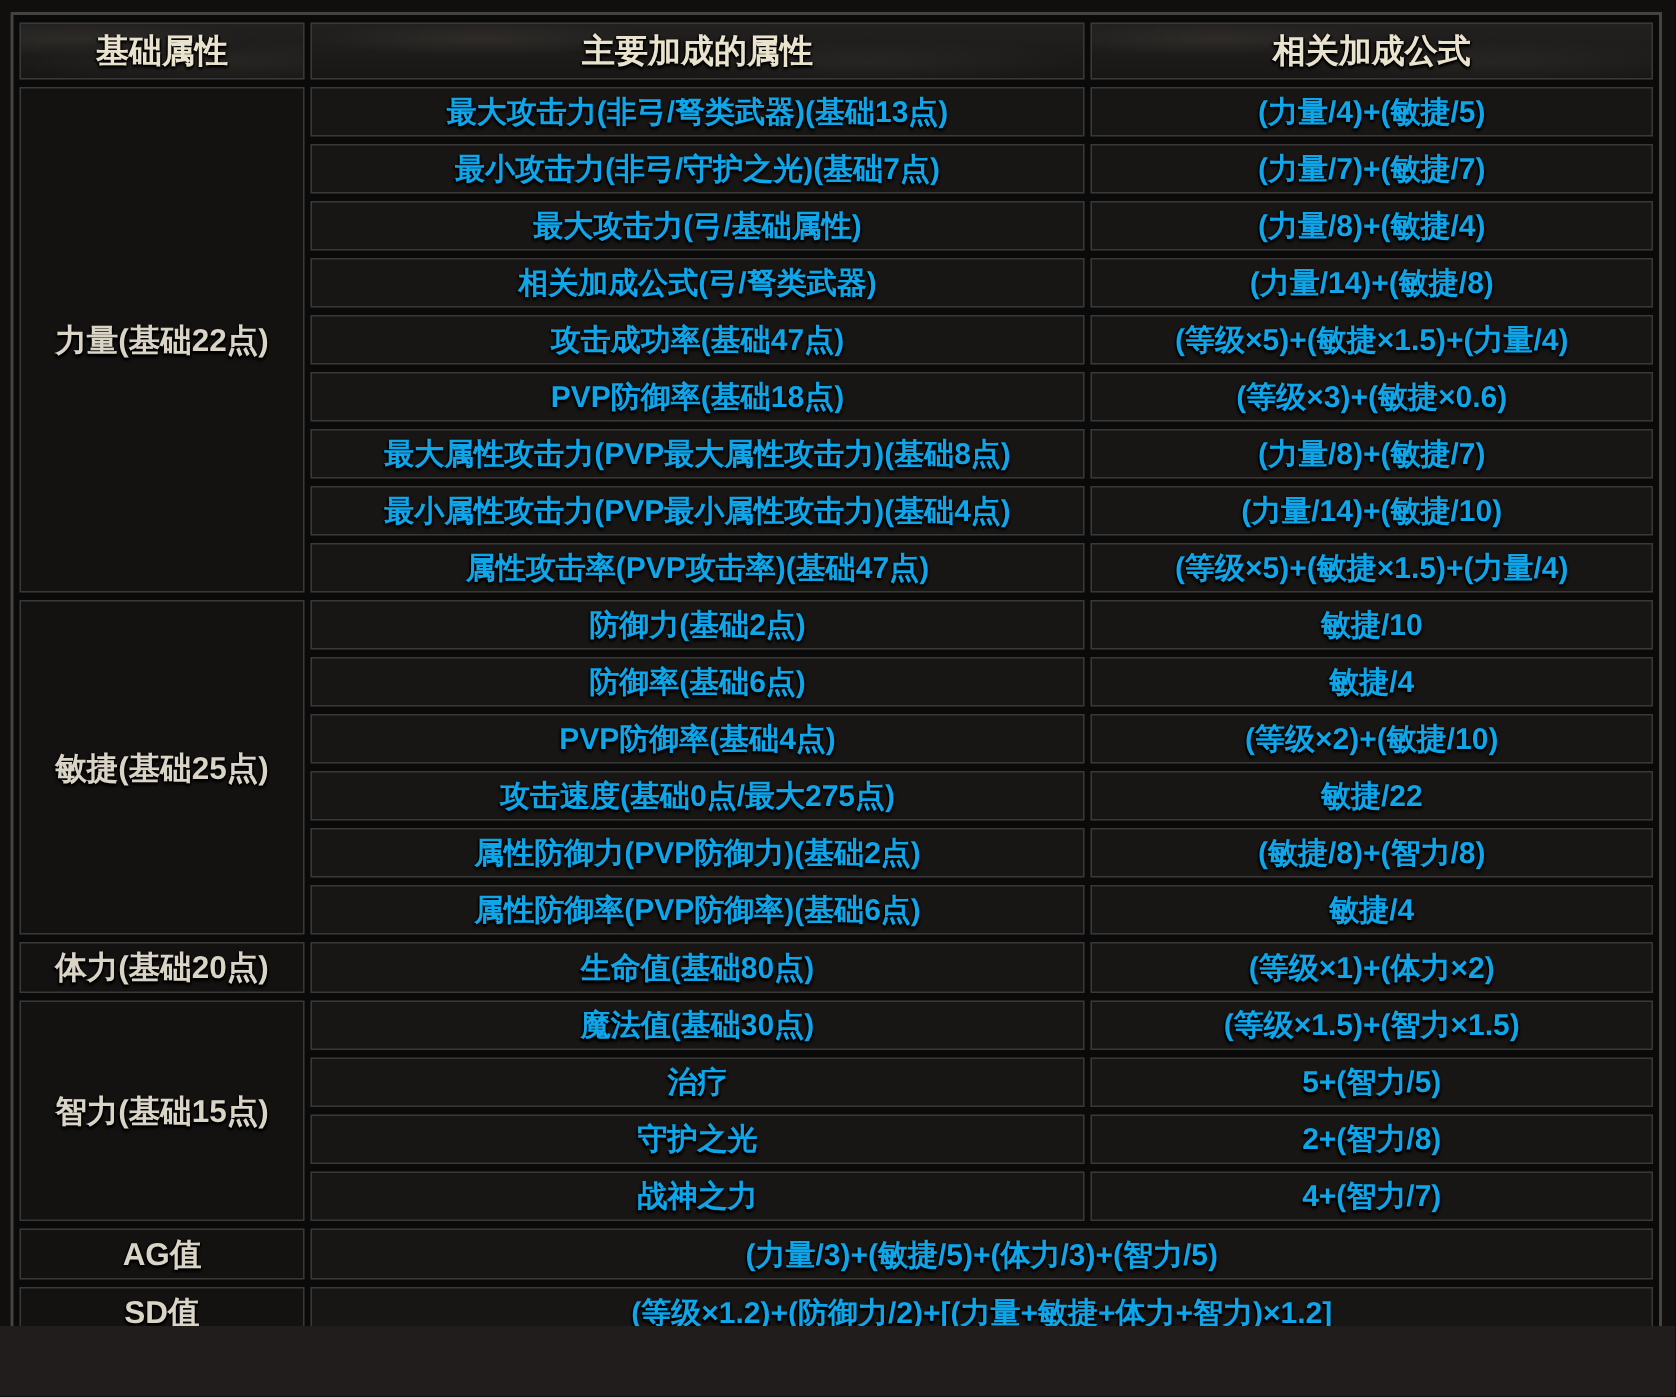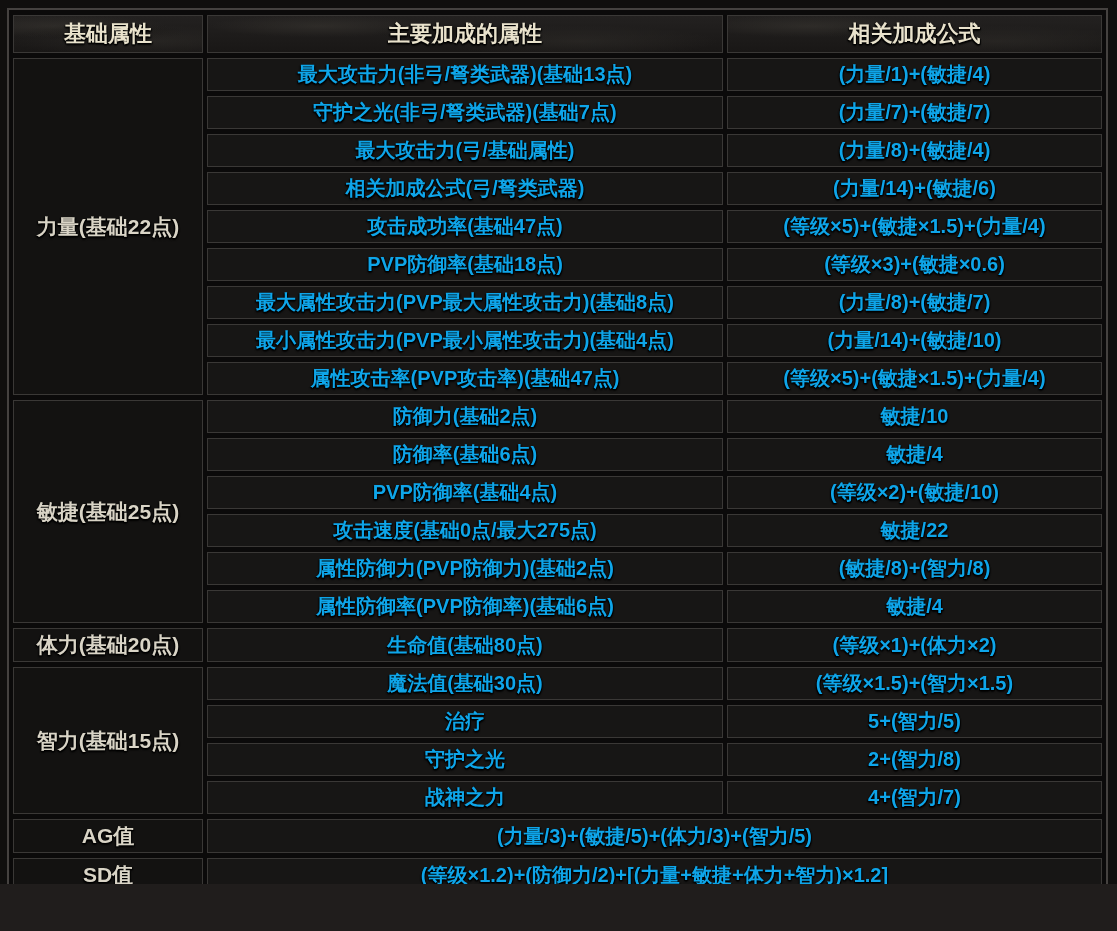--- a/index.html
+++ b/index.html
@@ -57,33 +57,33 @@
         <tr>
           <th>基础属性</th>
           <th>主要加成的属性</th>
           <th>相关加成公式</th>
         </tr>
       </thead>
     <tbody id="tbody">
         <tr>
           <th class="rowlabel" rowspan="9">力量(基础22点)</th>
           <td class="attr">最大攻击力(非弓/弩类武器)(基础13点)</td>
-          <td class="formula">(力量/1)+(敏捷/4)</td>
+          <td class="formula">(力量/4)+(敏捷/5)</td>
         </tr>
         <tr>
-          <td class="attr">守护之光(非弓/弩类武器)(基础7点)</td>
+          <td class="attr">最小攻击力(非弓/守护之光)(基础7点)</td>
           <td class="formula">(力量/7)+(敏捷/7)</td>
         </tr>
         <tr>
           <td class="attr">最大攻击力(弓/基础属性)</td>
           <td class="formula">(力量/8)+(敏捷/4)</td>
         </tr>
         <tr>
           <td class="attr">相关加成公式(弓/弩类武器)</td>
-          <td class="formula">(力量/14)+(敏捷/6)</td>
+          <td class="formula">(力量/14)+(敏捷/8)</td>
         </tr>
         <tr>
           <td class="attr">攻击成功率(基础47点)</td>
           <td class="formula">(等级×5)+(敏捷×1.5)+(力量/4)</td>
         </tr>
         <tr>
           <td class="attr">PVP防御率(基础18点)</td>
           <td class="formula">(等级×3)+(敏捷×0.6)</td>
         </tr>
         <tr>

